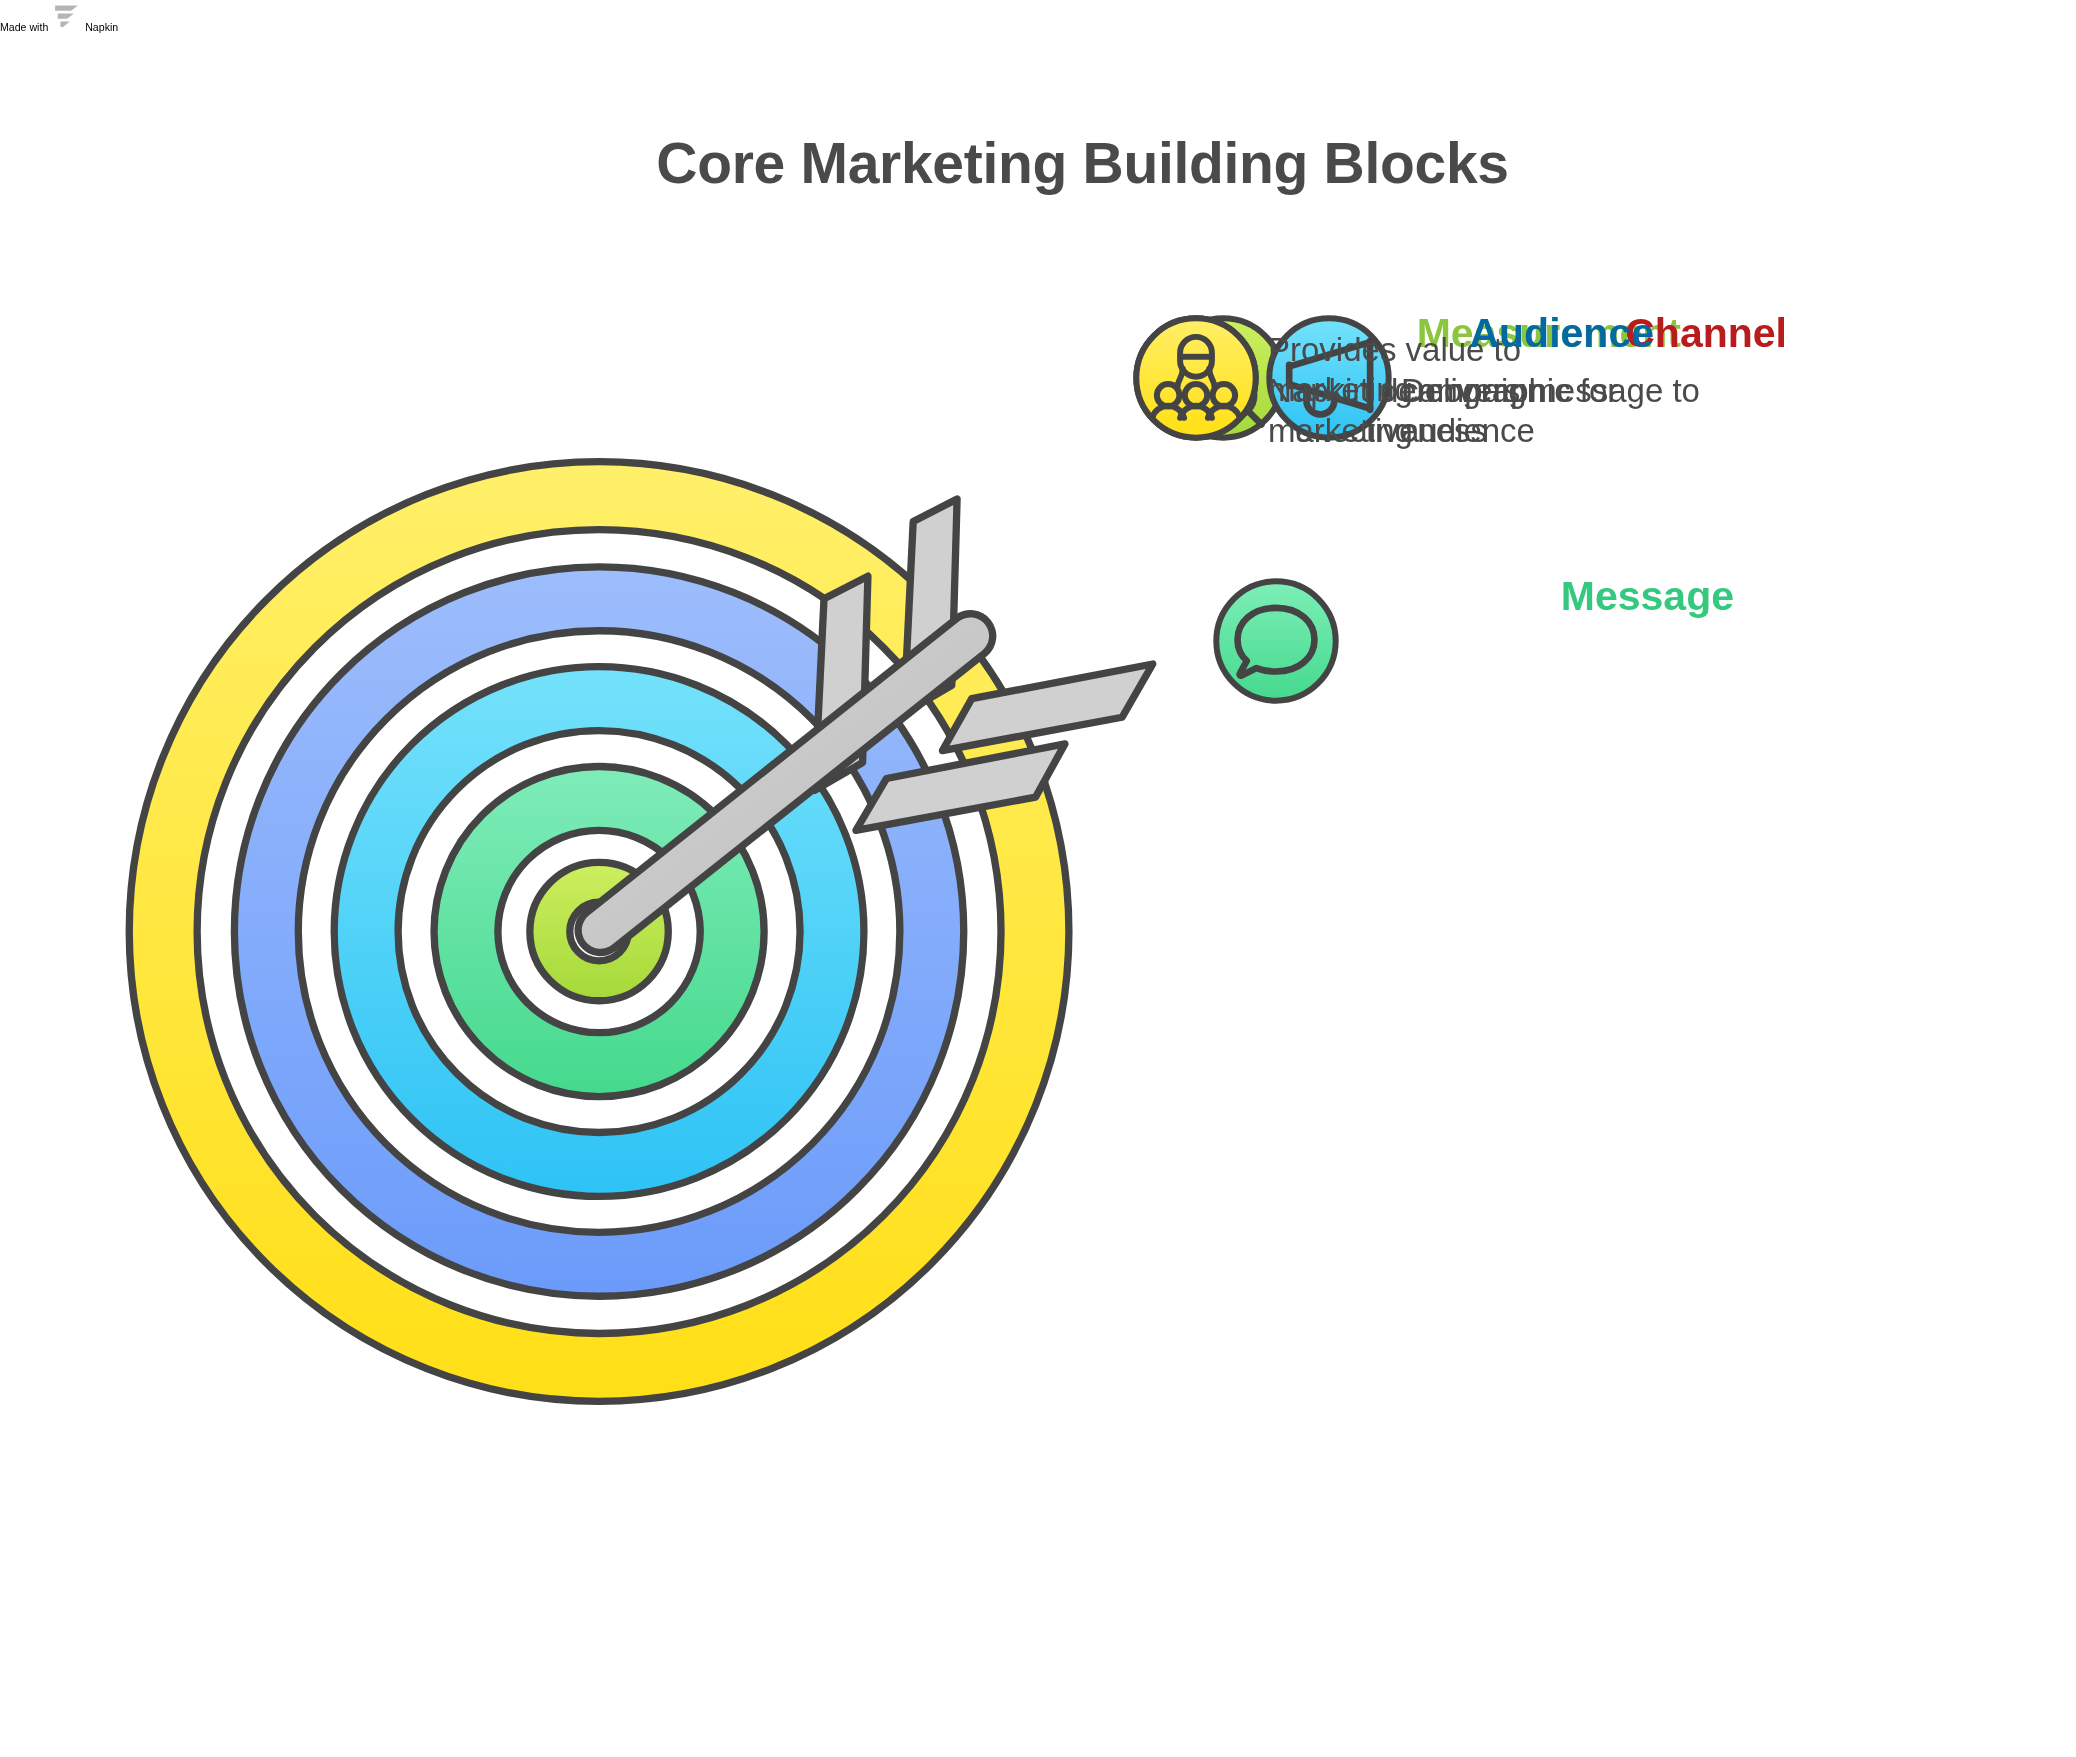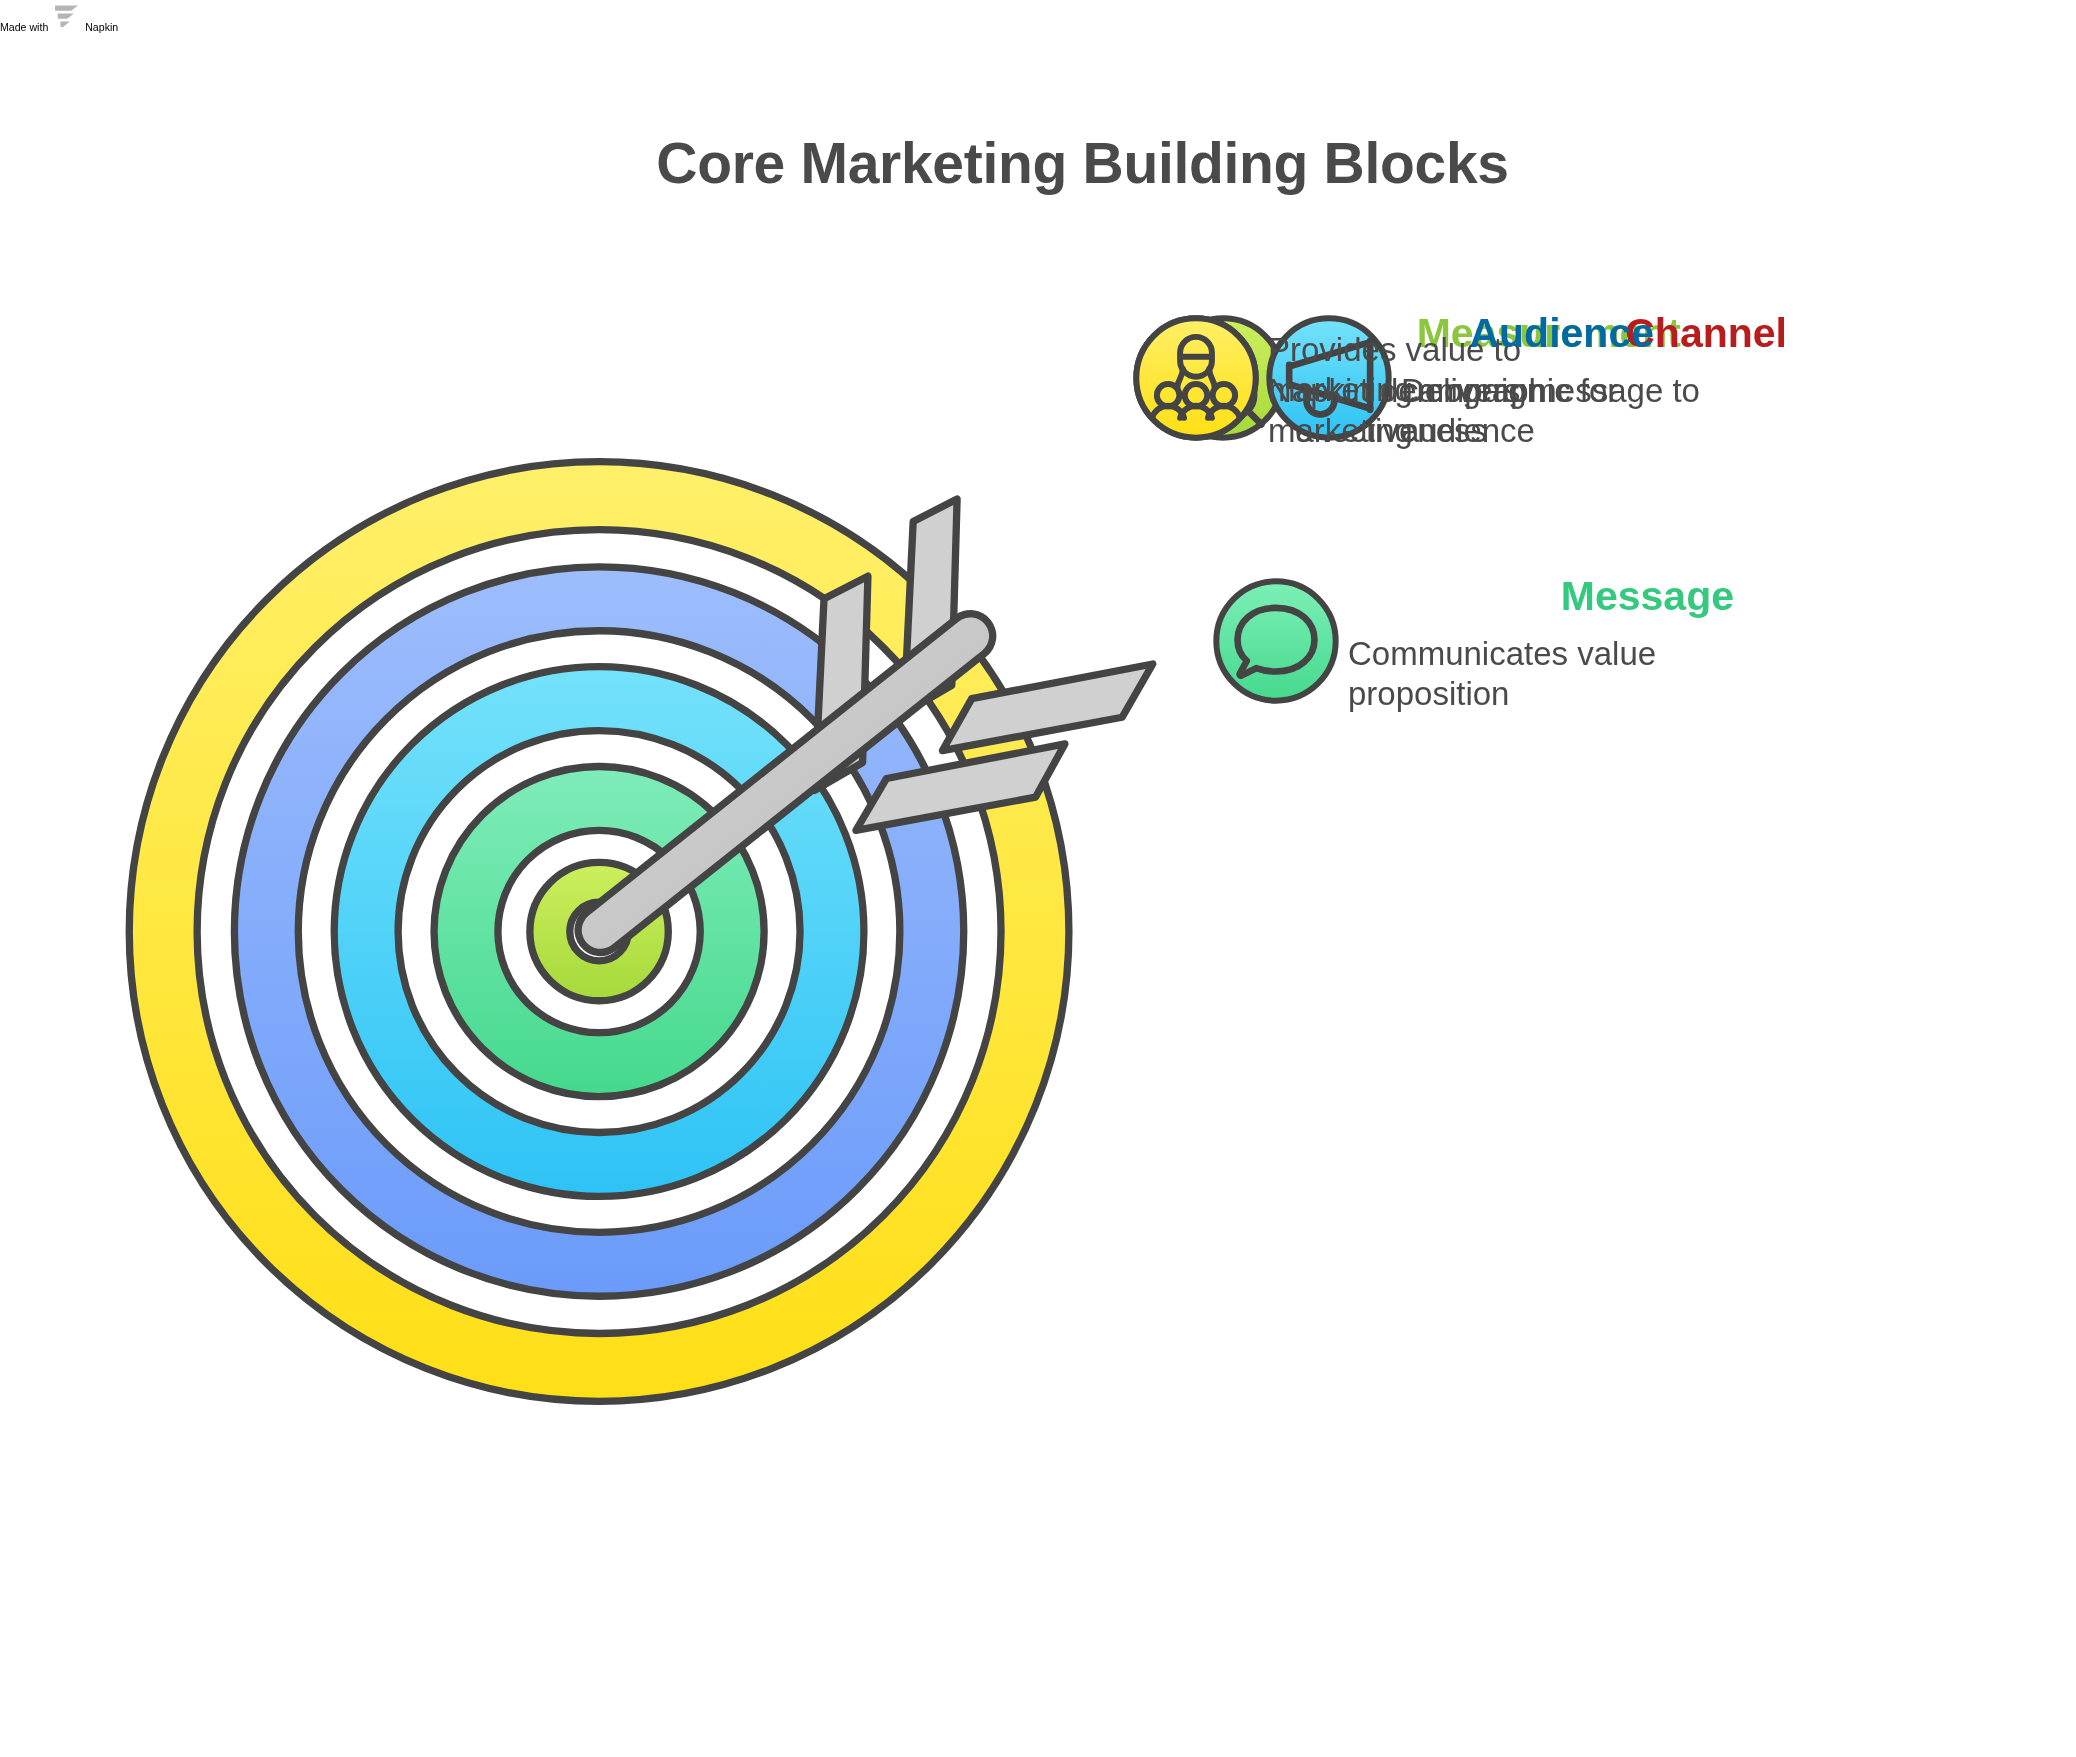--- a/index.html
+++ b/index.html
@@ -229,21 +229,20 @@
         </linearGradient>
           </defs>
         <circle cx="98" cy="98" r="90" fill="url(#c2)" stroke="#444444" stroke-width="9"></circle>
         <path d="M 98 48 C 134 48 156 70 156 96 C 156 122 134 144 98 144
                  C 86 144 76 142 68 139 L 46 150 C 44 151 42 149 44 146 L 54 128
                  C 44 119 40 108 40 96 C 40 70 62 48 98 48 Z" fill="none" stroke="#444444" stroke-width="10" stroke-linejoin="round"></path>
       </svg>
     </div>
     <div class="legend-text">
       <div class="legend-title" style="color:#35c97f">Message</div>
-      <div class="legend-desc">Communicates value proposition</div>
     </div>
   </div>
 
   <div class="legend-item" id="item-channel">
     <div class="legend-icon">
       <svg viewBox="0 0 196 196" xmlns="http://www.w3.org/2000/svg">
         <defs>
             <linearGradient id="c3" x1="0" y1="0" x2="0" y2="1">
           <stop offset="0" stop-color="#74e2fb"></stop>
               <stop offset="1" stop-color="#2ec3f5"></stop>

